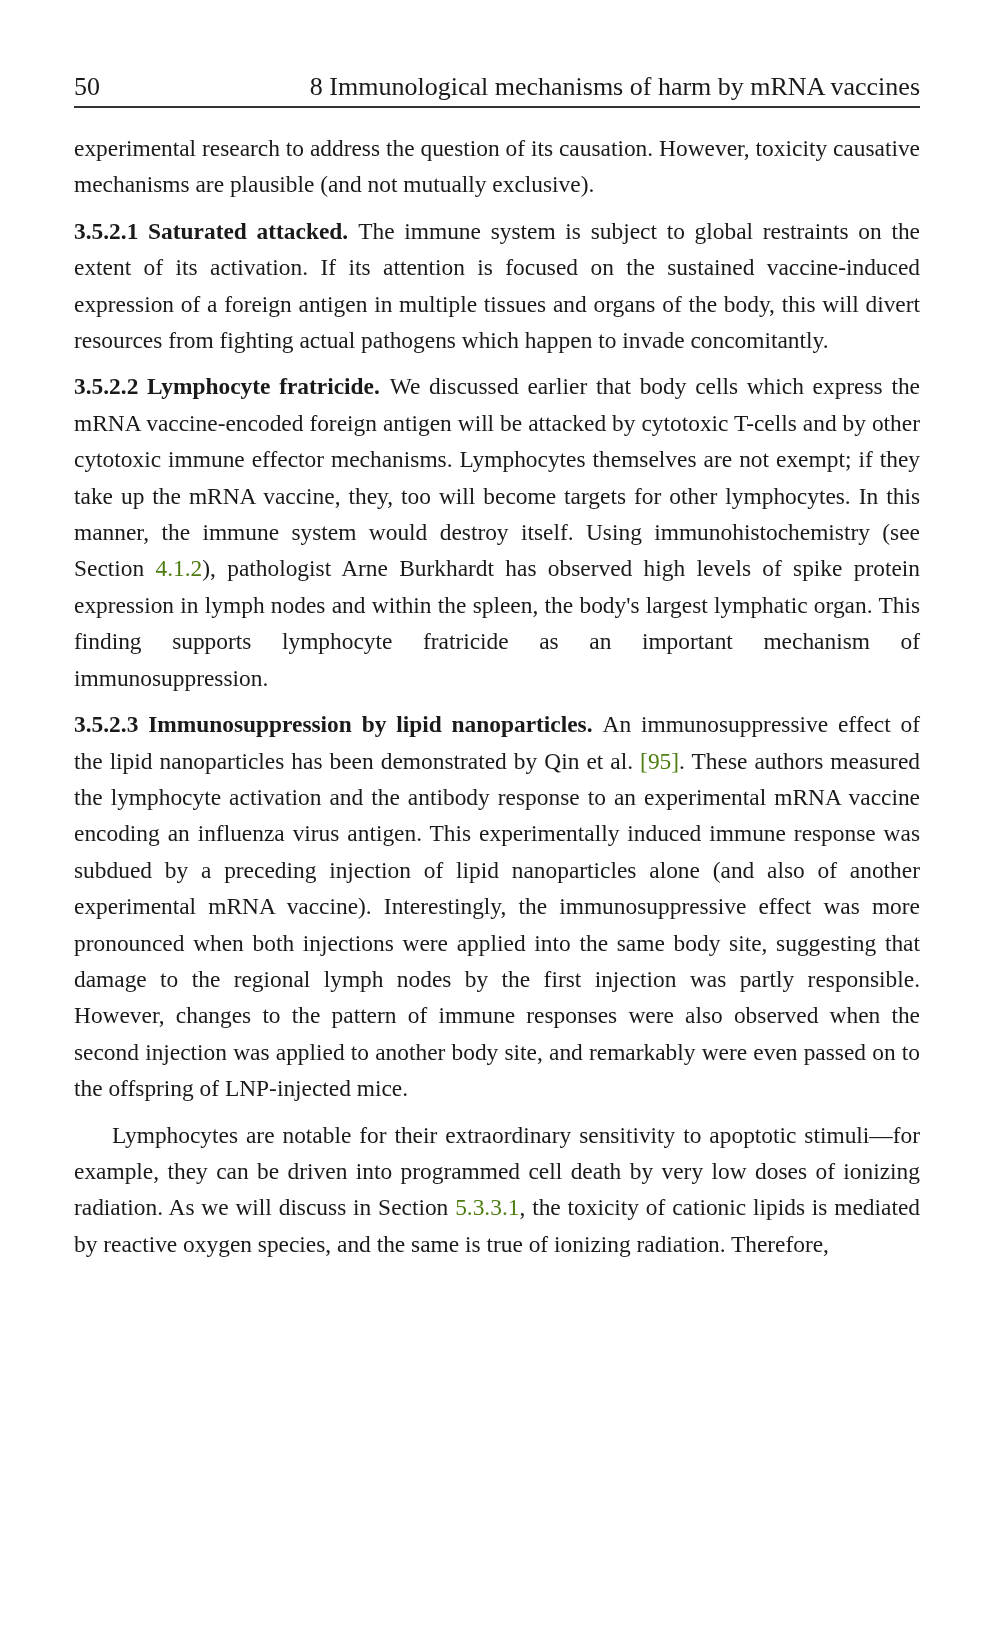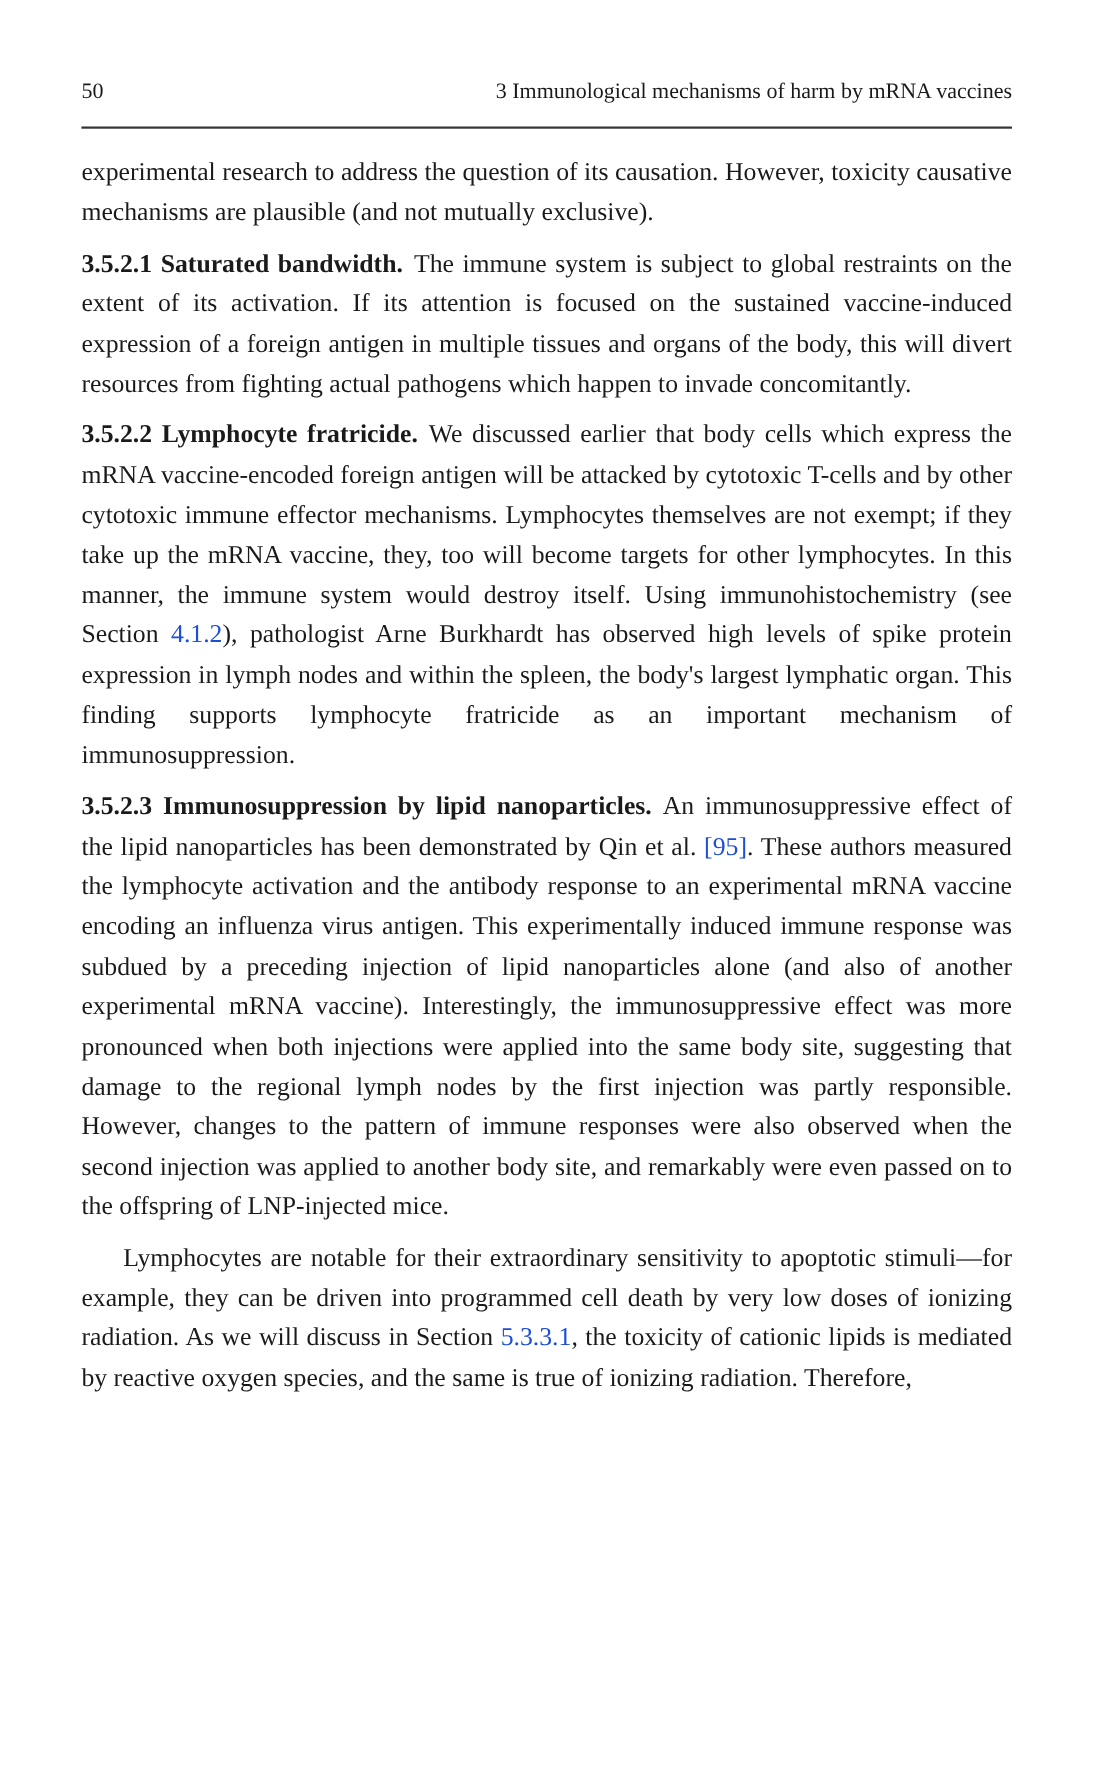--- a/index.html
+++ b/index.html
@@ -1,42 +1,42 @@
 <!DOCTYPE html>
 <html><head>
 <meta charset="utf-8">
 <style>
   html, body { margin: 0; padding: 0; background: #ffffff; }
   body { width: 1000px; height: 1625px; position: relative; overflow: hidden; }
   .page { position: absolute; left: 74px; top: 72px; width: 846px;
           font-family: "Liberation Serif", "DejaVu Serif", serif; color: #1a1a1a; }
   .header { display: flex; justify-content: space-between; align-items: baseline;
-            font-size: 20px; padding-bottom: 20px; border-bottom: 2px solid #333; }
+            font-size: 26px; padding-bottom: 4px; border-bottom: 2px solid #333; }
   .body-text { margin-top: 22px; font-size: 23.4px; line-height: 36.4px; text-align: justify; hyphens: manual; }
   .body-text p { margin: 0 0 10px 0; }
   .body-text p.indent { text-indent: 38px; }
   .sec-title { font-weight: bold; margin-right: 10px; }
-  .link { color: #1d4ed8; }
+  .link { color: #4d7c0f; }
 </style>
 </head>
 <body>
 
 <div class="page">
   <div class="header">
     <span>50</span>
-    <span>3 Immunological mechanisms of harm by mRNA vaccines</span>
+    <span>8 Immunological mechanisms of harm by mRNA vaccines</span>
   </div>
 
   <div class="body-text">
     <p>
       <span>experimental research to address the question of its causation. However, toxicity causative mechanisms are plausible (and not mutually exclusive).</span>
     </p>
 
     <p>
-      <span class="sec-title">3.5.2.1 Saturated bandwidth.</span><span>The immune system is subject to global restraints on the extent of its activation. If its attention is focused on the sustained vaccine-induced expression of a foreign antigen in multiple tissues and organs of the body, this will divert resources from fighting actual pathogens which happen to invade concomitantly.</span>
+      <span class="sec-title">3.5.2.1 Saturated attacked.</span><span>The immune system is subject to global restraints on the extent of its activation. If its attention is focused on the sustained vaccine-induced expression of a foreign antigen in multiple tissues and organs of the body, this will divert resources from fighting actual pathogens which happen to invade concomitantly.</span>
     </p>
 
     <p>
       <span class="sec-title">3.5.2.2 Lymphocyte fratricide.</span><span>We discussed earlier that body cells which express the mRNA vaccine-encoded foreign antigen will be attacked by cytotoxic T-cells and by other cytotoxic immune effector mechanisms. Lymphocytes themselves are not exempt; if they take up the mRNA vaccine, they, too will become targets for other lymphocytes. In this manner, the immune system would destroy itself. Using immunohistochemistry (see Section </span><a class="link">4.1.2</a><span>), pathologist Arne Burkhardt has observed high levels of spike protein expression in lymph nodes and within the spleen, the body's largest lymphatic organ. This finding supports lymphocyte fratricide as an important mechanism of immunosuppression.</span>
     </p>
 
     <p>
       <span class="sec-title">3.5.2.3 Immunosuppression by lipid nanoparticles.</span><span>An immunosuppressive effect of the lipid nanoparticles has been demonstrated by Qin et al. </span><a class="link">[95]</a><span>. These authors measured the lymphocyte activation and the antibody response to an experimental mRNA vaccine encoding an influenza virus antigen. This experimentally induced immune response was subdued by a preceding injection of lipid nanoparticles alone (and also of another experimental mRNA vaccine). Interestingly, the immunosuppressive effect was more pronounced when both injections were applied into the same body site, suggesting that damage to the regional lymph nodes by the first injection was partly responsible. However, changes to the pattern of immune responses were also observed when the second injection was applied to another body site, and remarkably were even passed on to the offspring of LNP-injected mice.</span>
     </p>
 

